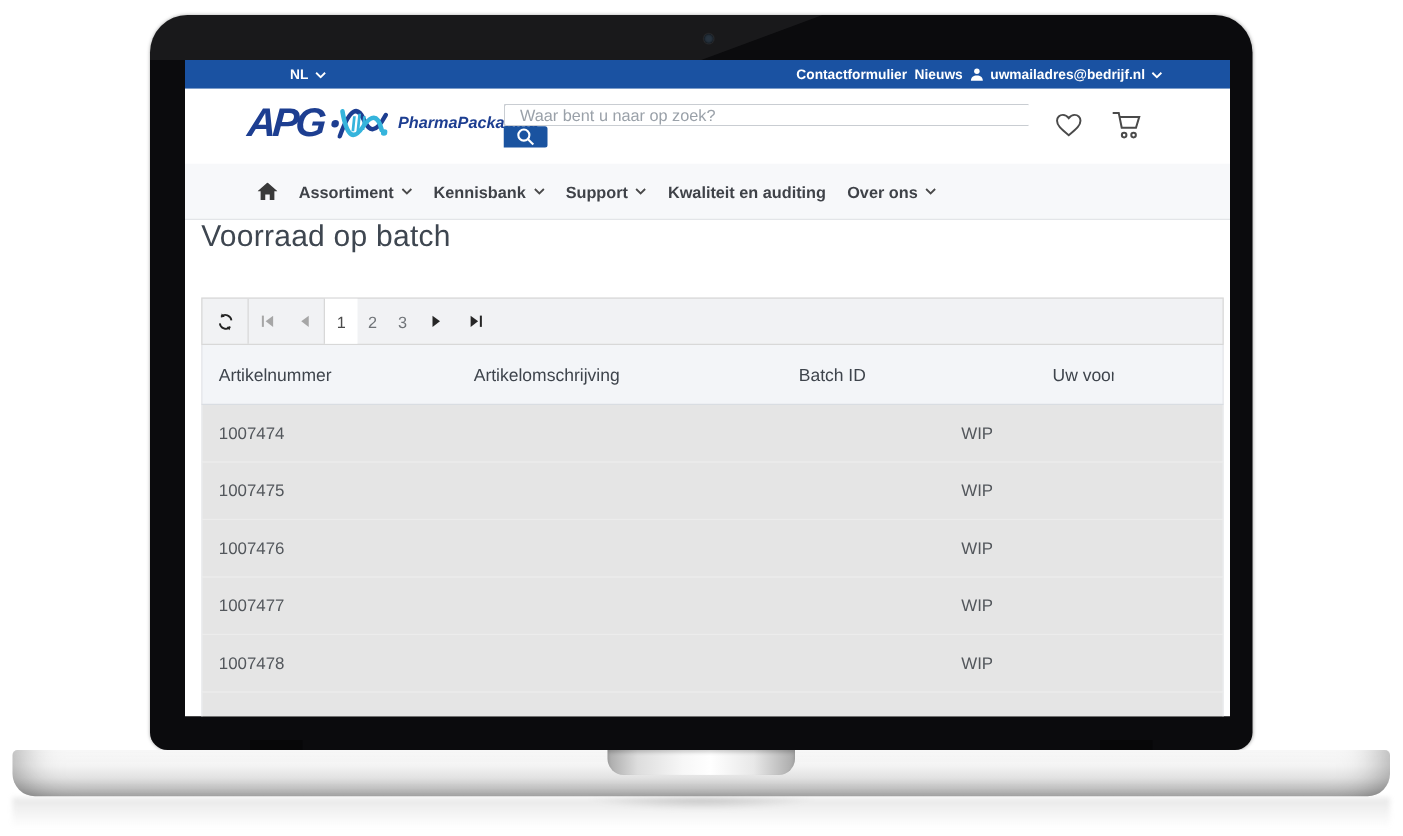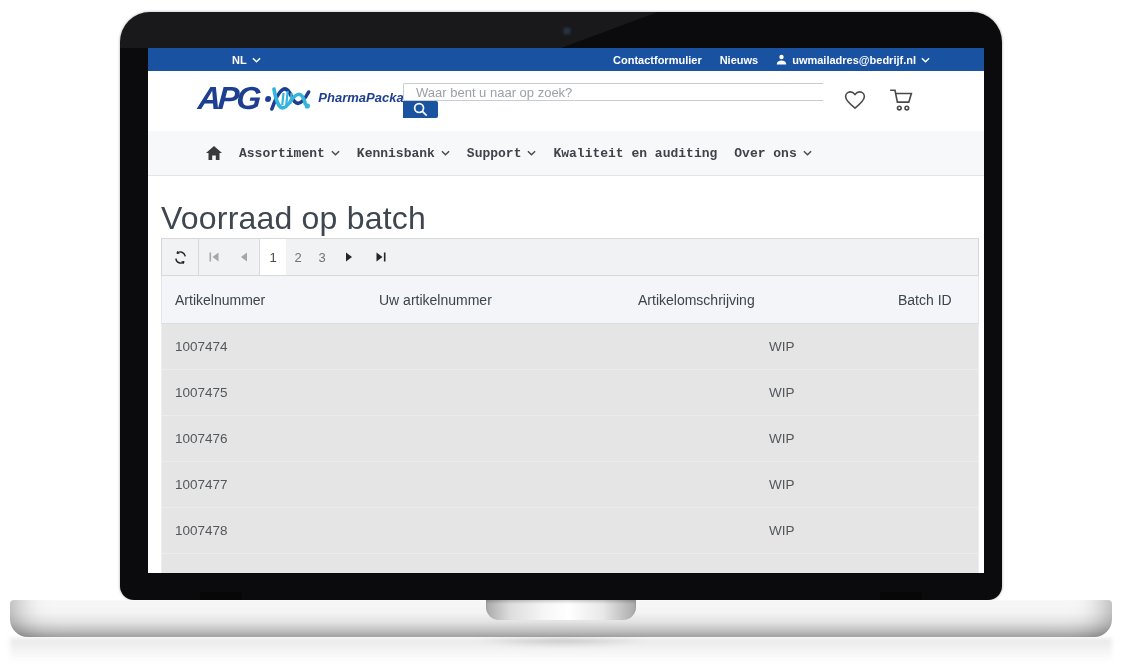--- a/index.html
+++ b/index.html
@@ -33,21 +33,21 @@
            filter:blur(2px); }
 
   
   .screen { position:absolute; left:28px; top:36px; width:836px; height:525px;
             background:#fff; overflow:hidden; }
 
   .topbar { position:absolute; top:0; left:0; width:100%; height:23px; background:#1a52a2;
             display:flex; align-items:center; justify-content:space-between;
             padding:0 54px 0 84px; color:#fff; font-size:11px; font-weight:bold; }
   .lang, .account { display:flex; align-items:center; gap:5px; cursor:pointer; }
-  .topbar-right { display:flex; align-items:flex-start; gap:18px; }
+  .topbar-right { display:flex; align-items:flex-start; gap:6px; }
   .toplink { cursor:pointer; text-decoration:none; color:#fff; }
 
   .site-header { position:absolute; top:23px; left:0; width:100%; height:60px; background:#fff; }
   .logo { position:absolute; left:50px; top:10px; display:flex; align-items:center; gap:7px; cursor:pointer; }
   .logo-apg { font-size:32px; font-weight:bold; font-style:italic; letter-spacing:-3px;
               color:#1d3e91; line-height:1; transform:skewX(-4deg); }
   .logo-tag { display:flex; flex-direction:row; font-style:italic; font-weight:bold;
               font-size:13px; color:#1d3e91; line-height:1.1; }
   .searchbox { position:absolute; left:255px; top:12px; width:420px; height:35px; display:flex;flex-direction:column; }
   .searchbox input { flex:1; border:1px solid #c9cdd2; border-right:none; border-radius:2px 0 0 2px;
@@ -56,24 +56,24 @@
   .searchbox input::placeholder { color:#9aa1a9; }
   .search-btn { width:35px; background:#1a53a0; border:none; cursor:pointer;
                 display:flex; align-items:center; justify-content:center; border-radius:0 2px 2px 0; }
   .hdr-icon { position:absolute; top:16px; cursor:pointer; }
   .heart { left:694px; } .cart { left:740px; }
 
   .navbar { position:absolute; top:83px; left:0; width:100%; height:45px; background:#f7f8fa;
             border-bottom:1px solid #e3e5e8; display:flex; align-items:center;
             padding-left:58px; gap:17px; }
   .nav-item { display:flex; align-items:center; gap:6px; font-size:13px; font-weight:bold;
-              color:#3f4248; cursor:pointer; white-space:nowrap;font-family:Liberation Mono, monospace; }
+              color:#3f4248; cursor:pointer; white-space:nowrap; }
   .nav-home { display:flex; align-items:center; cursor:pointer; }
 
-  .page-title { position:absolute; top:152px; left:13px; font-size:32px; font-weight:normal;
+  .page-title { position:absolute; top:128px; left:13px; font-size:24px; font-weight:normal;
                 color:#3e4650; letter-spacing:0.2px; }
 
   .grid { position:absolute; top:190px; left:13px; width:818px; }
   .toolbar { height:38px; background:#f1f2f4; border:1px solid #d8d8d8; display:flex; align-items:stretch; }
   .tb-cell { display:flex; align-items:center; justify-content:center; }
   .tb-refresh { width:36px; cursor:pointer; }
   .tb-sep { width:1px; background:#d8d8d8; }
   .tb-btn { width:30px; cursor:pointer; }
   .tb-btn.last { width:34px; }
   .tb-page { width:24px; font-size:13px; color:#6f7377; cursor:pointer; }
@@ -242,21 +242,20 @@
                 <g fill="#262626">
                   <path d="M1.5 1.5 L7.5 6 L1.5 10.5 Z"></path>
                   <rect x="8.9" y="1.5" width="1.6" height="9"></rect>
                 </g>
               </svg>
           </div>
         </div>
 
         <div class="thead">
           <div class="col c1">Artikelnummer</div>
-          <div class="col c2">Uw artikelnummer</div>
           <div class="col c3">Artikelomschrijving</div>
           <div class="col c4">Batch ID</div>
           <div class="col c5">Uw voorraad</div>
         </div>
 
         <div class="trow">
           <div class="col c1">1007474</div>
           <div class="col c2"></div>
           <div class="col c3"></div>
           <div class="col c4">WIP</div>

